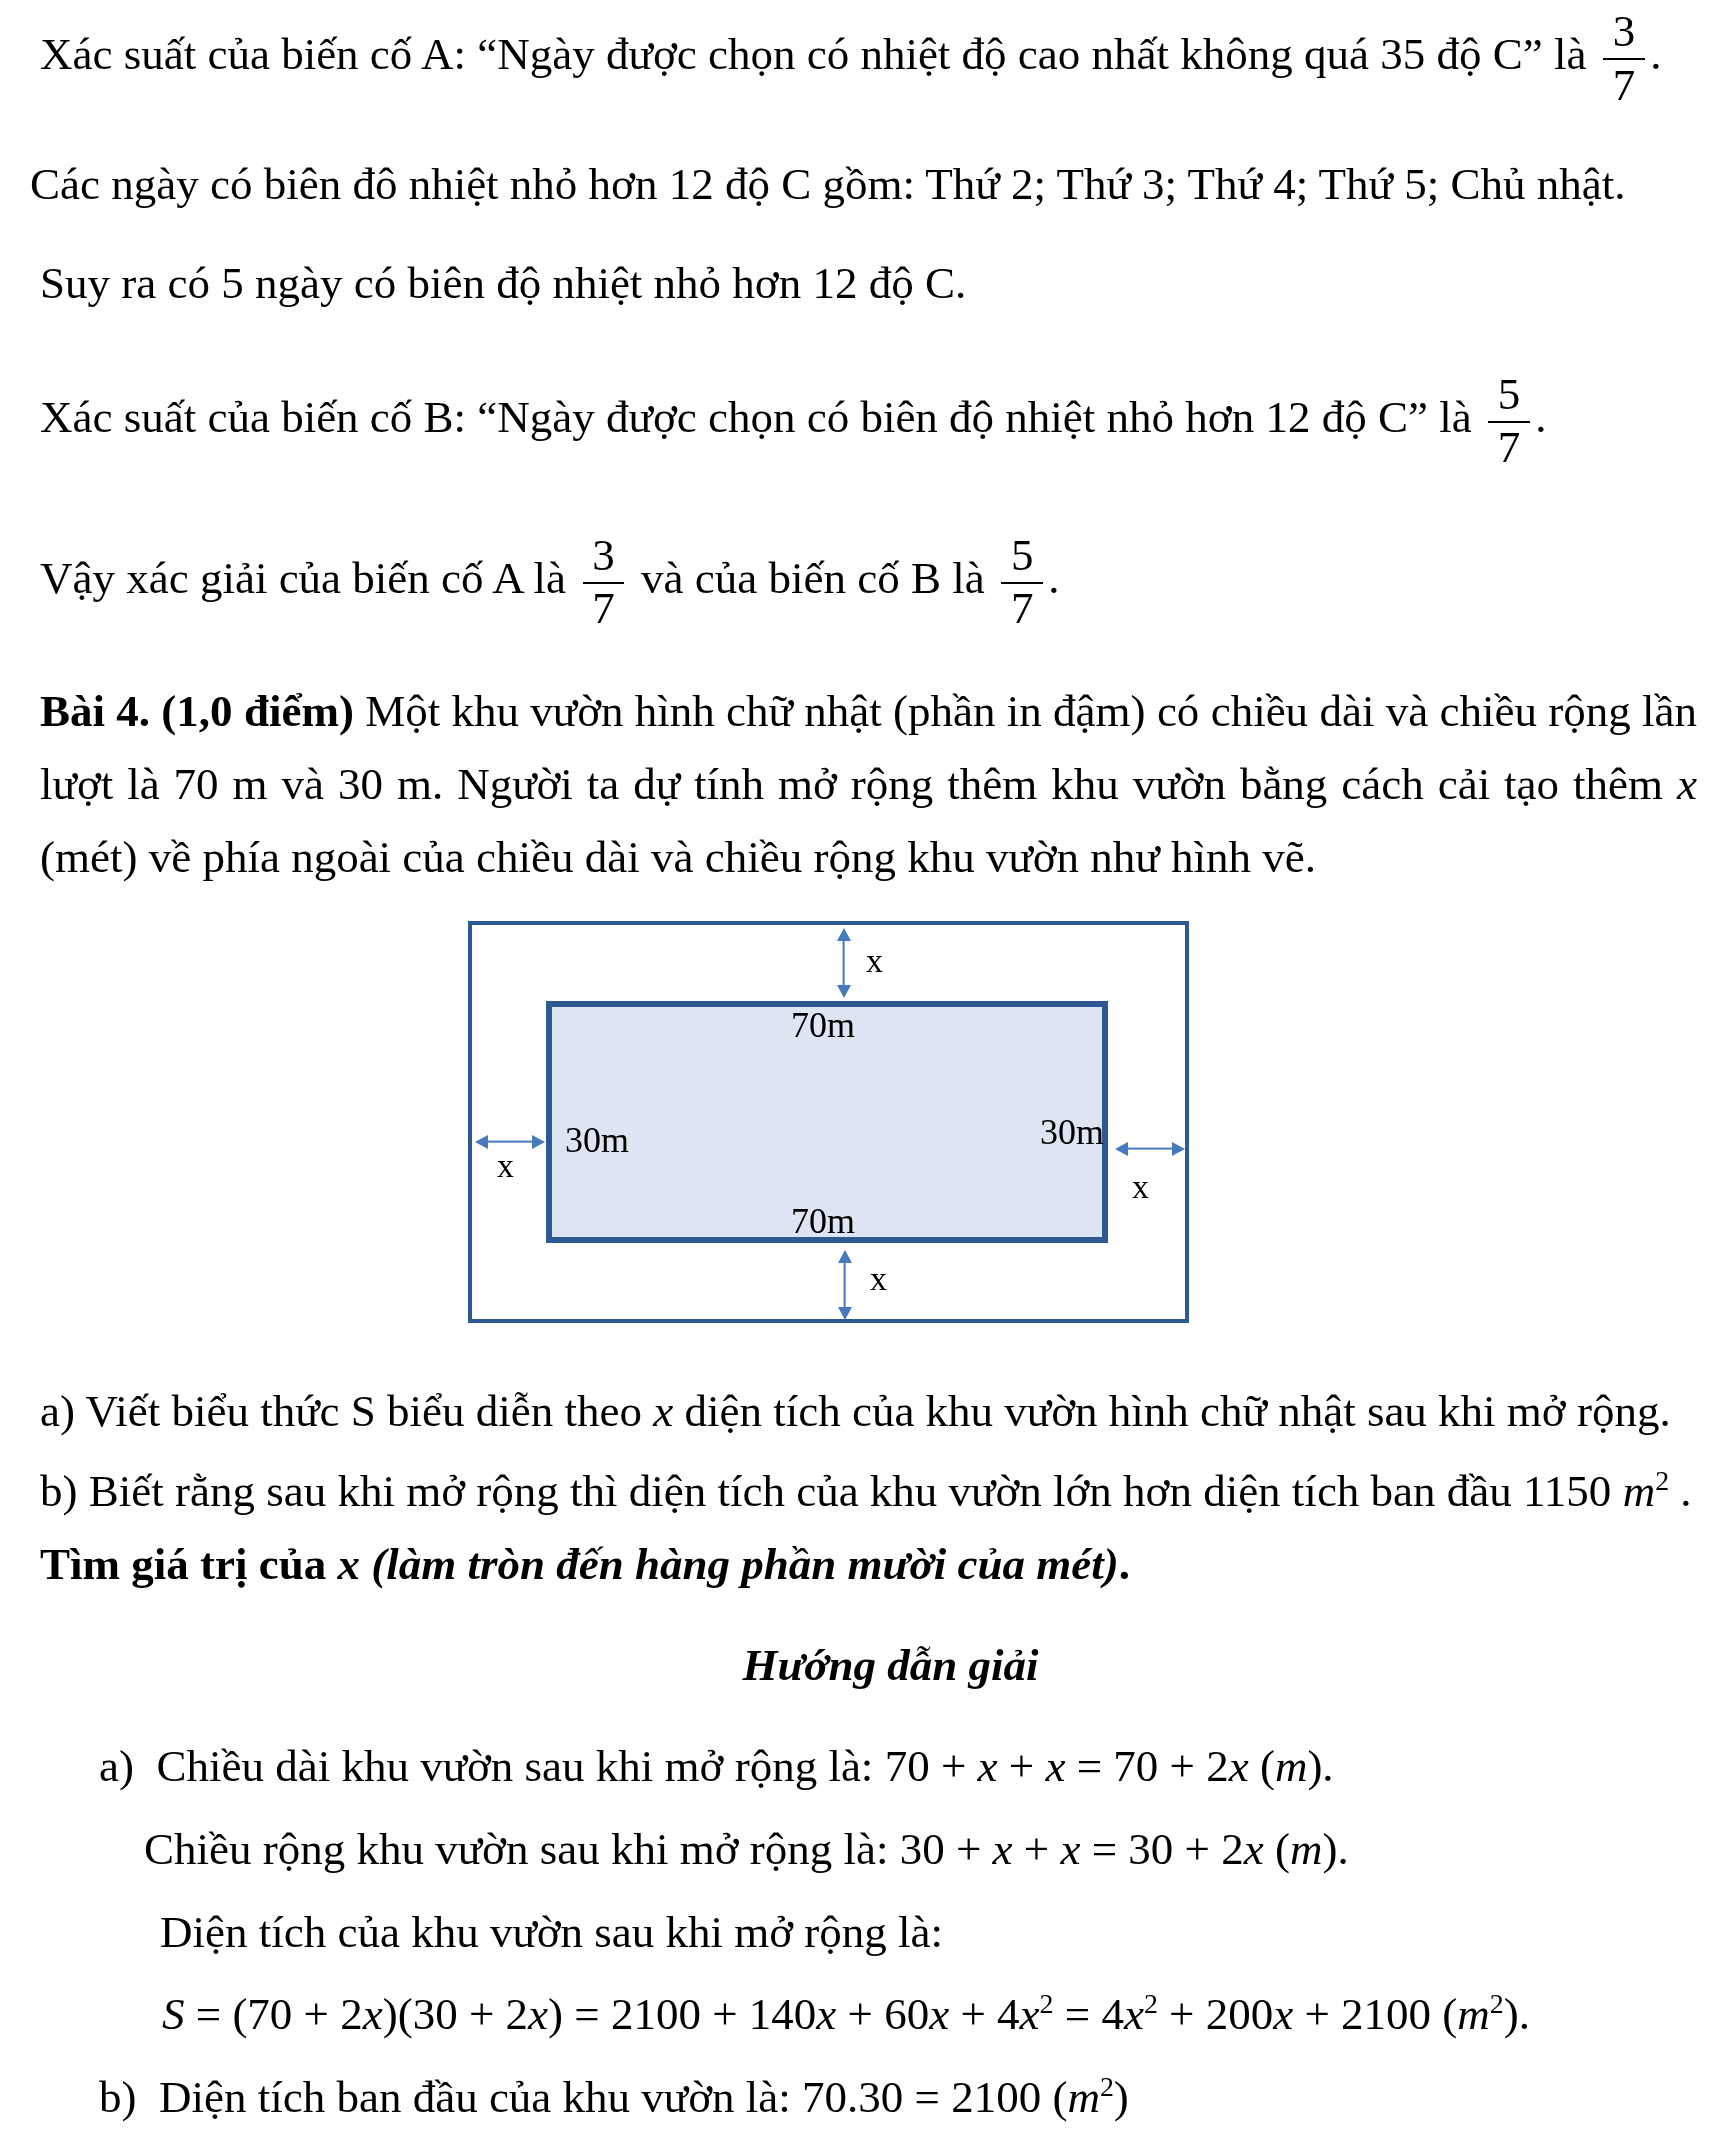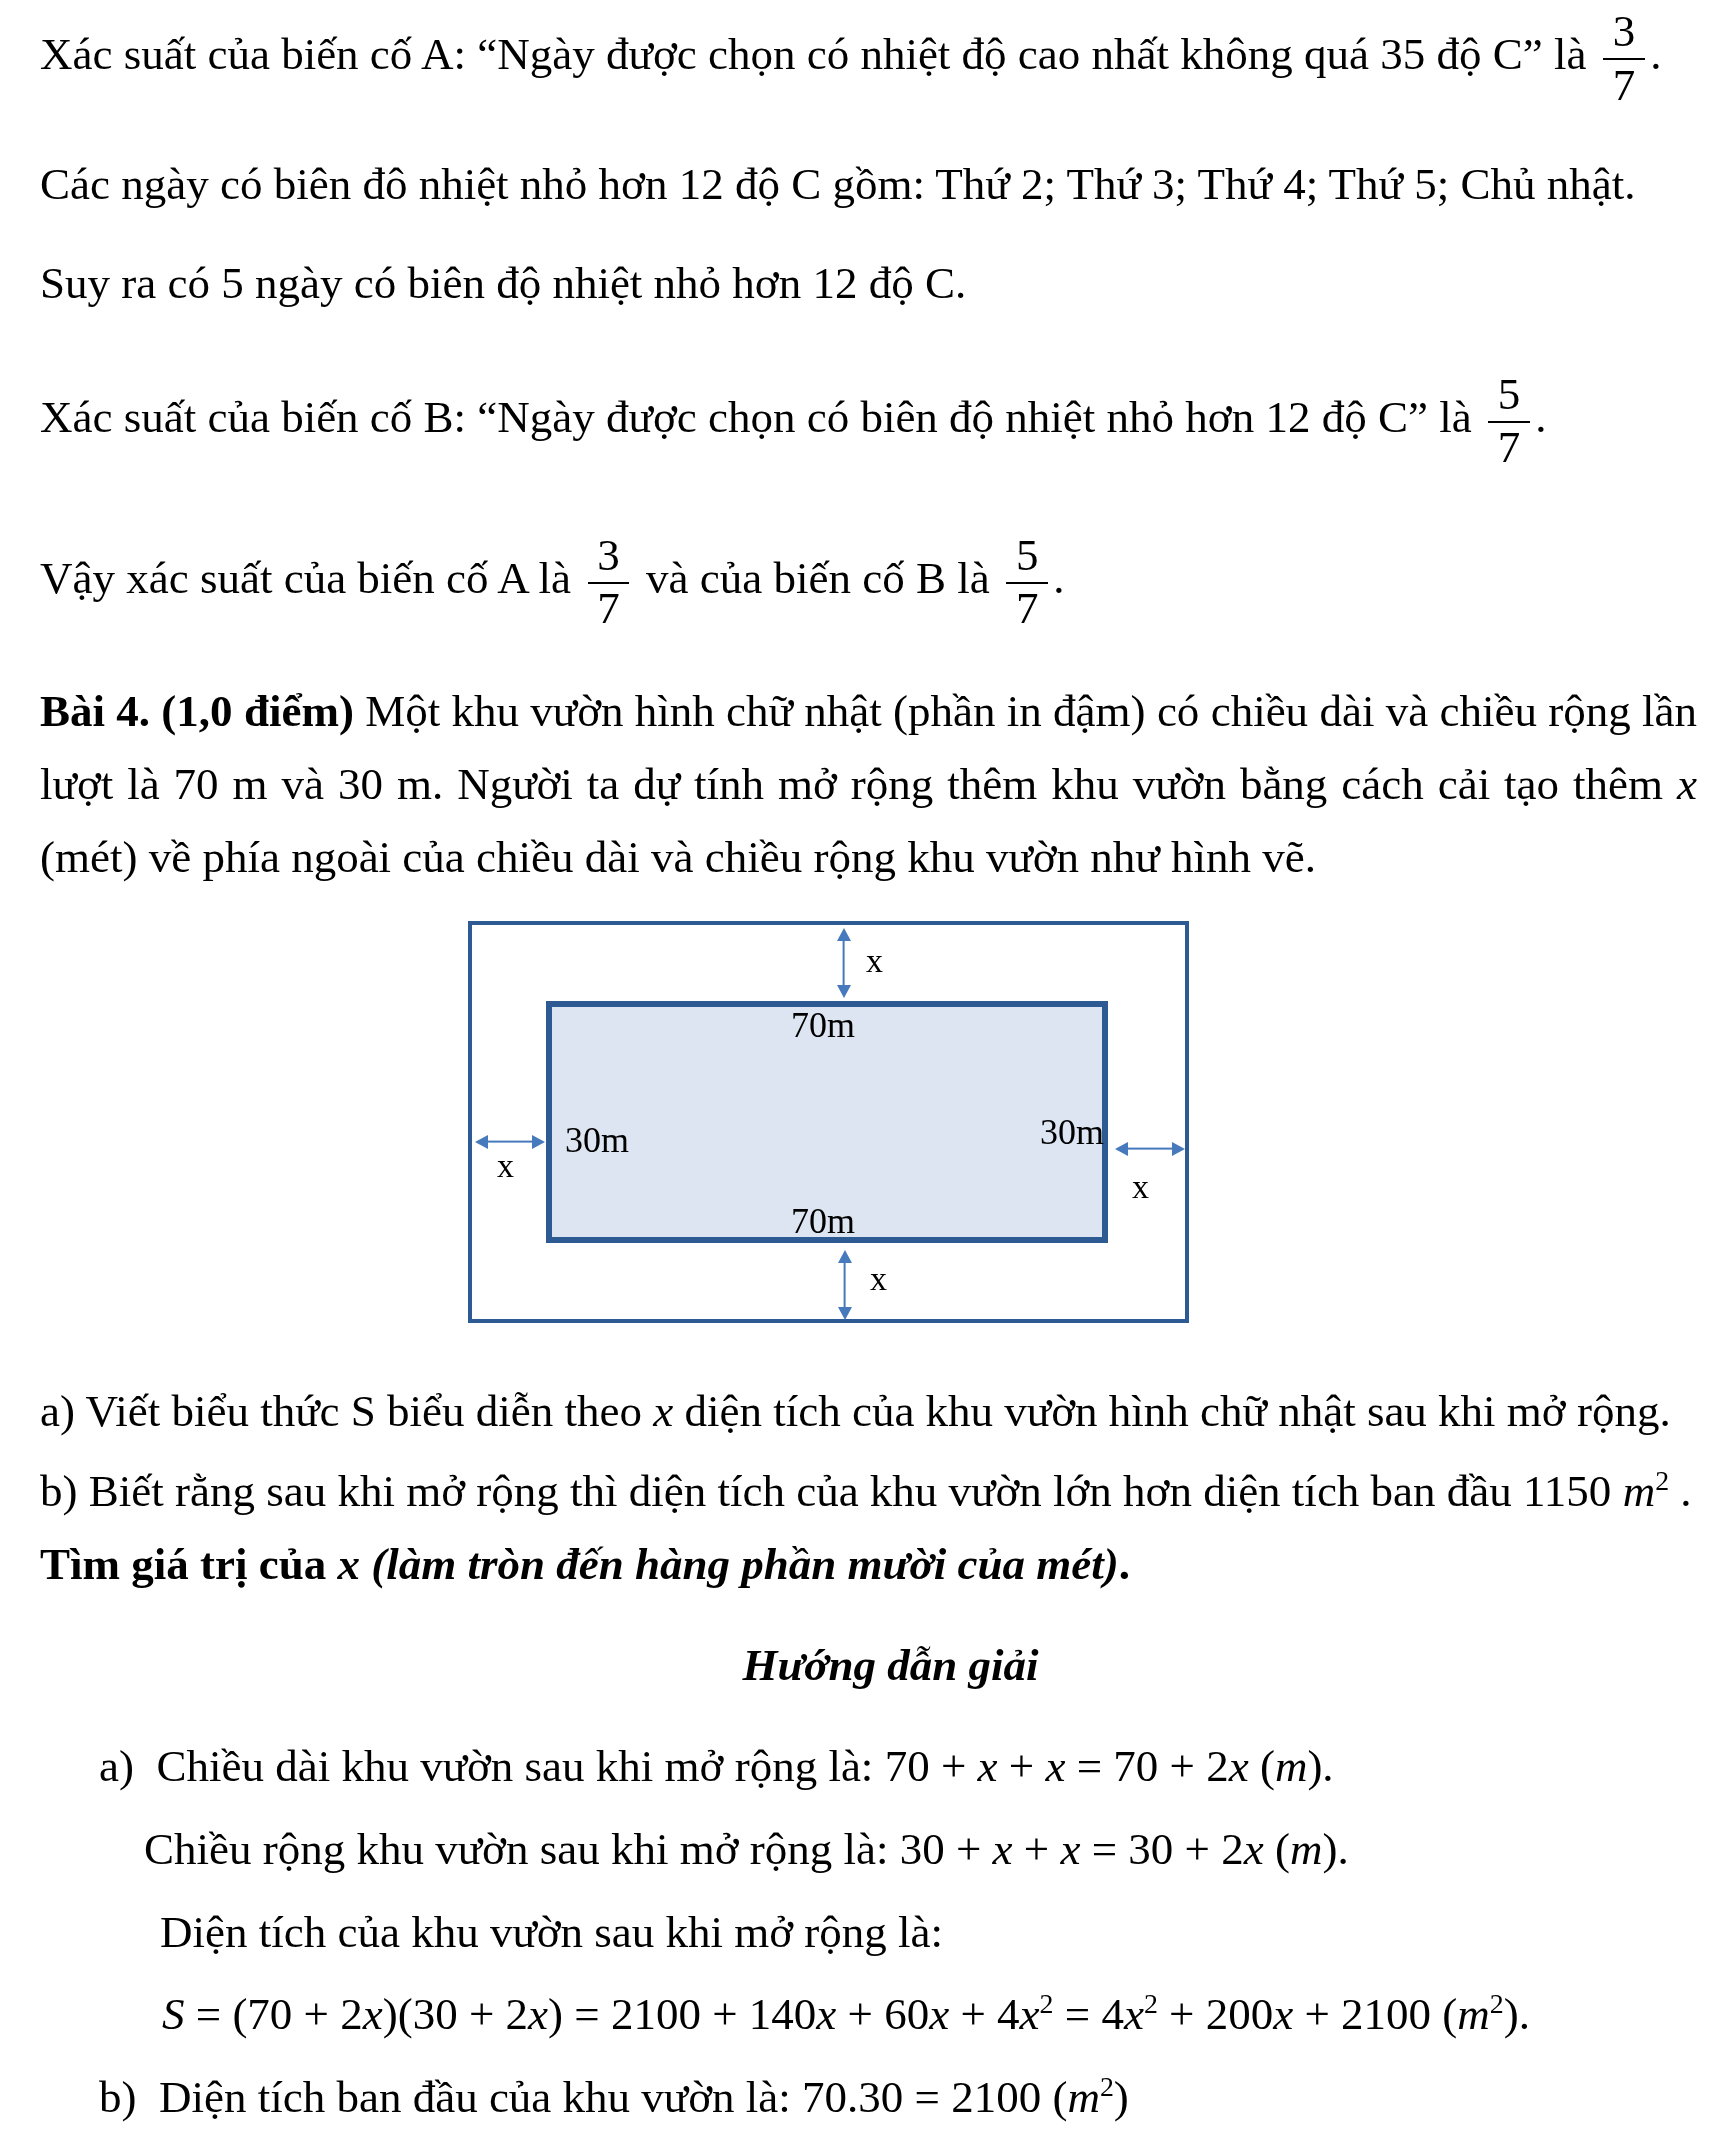--- a/index.html
+++ b/index.html
@@ -42,24 +42,24 @@
     border-top:7.5px solid transparent;border-bottom:7.5px solid transparent;border-right:13px solid var(--arrow);}
   .arrow-h::after{content:"";position:absolute;right:0;top:50%;transform:translateY(-50%);
     border-top:7.5px solid transparent;border-bottom:7.5px solid transparent;border-left:13px solid var(--arrow);}
 </style>
 </head>
 <body>
 
 <div id="page">
 
   <div class="line" style="left:40px;top:9.4px;"><span class="run-n">Xác suất của biến cố A: “Ngày được chọn có nhiệt độ cao nhất không quá 35 độ C” là </span><span class="frac"><span class="num">3</span><span class="den">7</span></span><span class="run-n">.</span></div>
-  <div class="line" style="left:40px;top:157px;"><span class="run-n">Các ngày có biên đô nhiệt nhỏ hơn 12 độ C gồm: Thứ 2; Thứ 3; Thứ 4; Thứ 5; Chủ nhật.</span></div>
+  <div class="line" style="left:30px;top:157px;"><span class="run-n">Các ngày có biên đô nhiệt nhỏ hơn 12 độ C gồm: Thứ 2; Thứ 3; Thứ 4; Thứ 5; Chủ nhật.</span></div>
   <div class="line" style="left:40px;top:256px;"><span class="run-n">Suy ra có 5 ngày có biên độ nhiệt nhỏ hơn 12 độ C.</span></div>
   <div class="line" style="left:40px;top:372px;"><span class="run-n">Xác suất của biến cố B: “Ngày được chọn có biên độ nhiệt nhỏ hơn 12 độ C” là </span><span class="frac"><span class="num">5</span><span class="den">7</span></span><span class="run-n">.</span></div>
-  <div class="line" style="left:40px;top:533px;"><span class="run-n">Vậy xác suất của biến cố A là </span><span class="frac"><span class="num">3</span><span class="den">7</span></span><span class="run-n"> và của biến cố B là </span><span class="frac"><span class="num">5</span><span class="den">7</span></span><span class="run-n">.</span></div>
+  <div class="line" style="left:40px;top:533px;"><span class="run-n">Vậy xác giải của biến cố A là </span><span class="frac"><span class="num">3</span><span class="den">7</span></span><span class="run-n"> và của biến cố B là </span><span class="frac"><span class="num">5</span><span class="den">7</span></span><span class="run-n">.</span></div>
 
   <div class="para" style="left:40px;top:675px;width:1657px;"><span class="run-b">Bài 4. (1,0 điểm)</span><span class="run-n"> Một khu vườn hình chữ nhật (phần in đậm) có chiều dài và chiều rộng lần lượt là 70 m và 30 m. Người ta dự tính mở rộng thêm khu vườn bằng cách cải tạo thêm </span><span class="run-i">x</span><span class="run-n"> (mét) về phía ngoài của chiều dài và chiều rộng khu vườn như hình vẽ.</span></div>
 
   <div>
     <div class="rect" id="outer-rect"></div>
     <div class="rect" id="inner-rect"></div>
 
     <div class="arrow-v" style="left:836px;top:928px;height:70px;">
         <span class="shaft"></span>
       </div>

